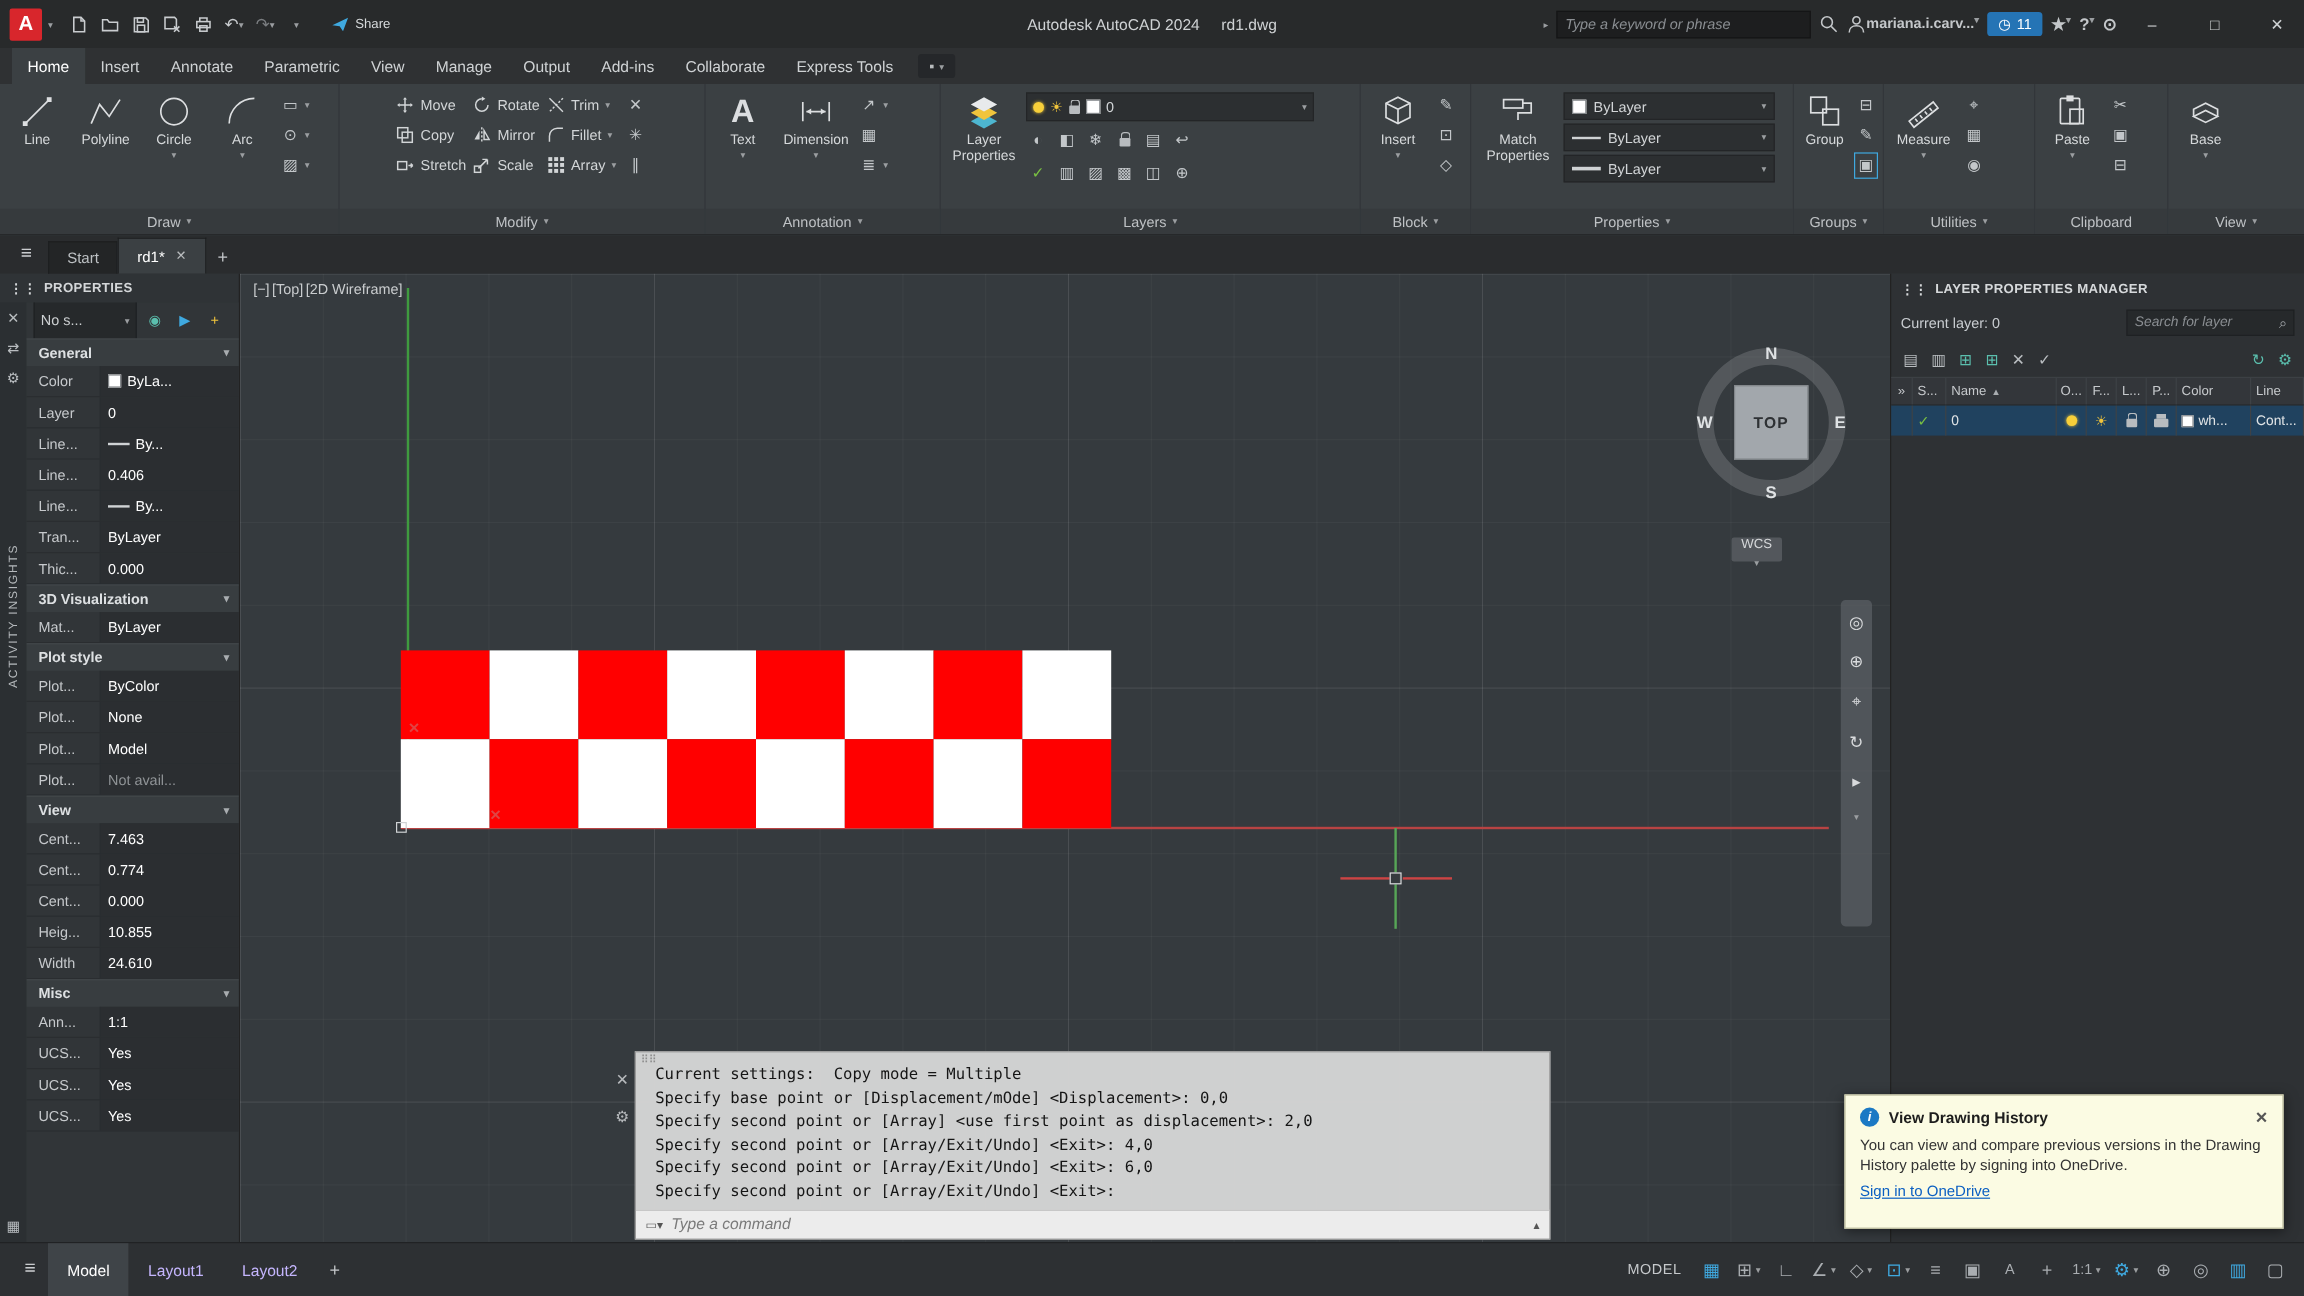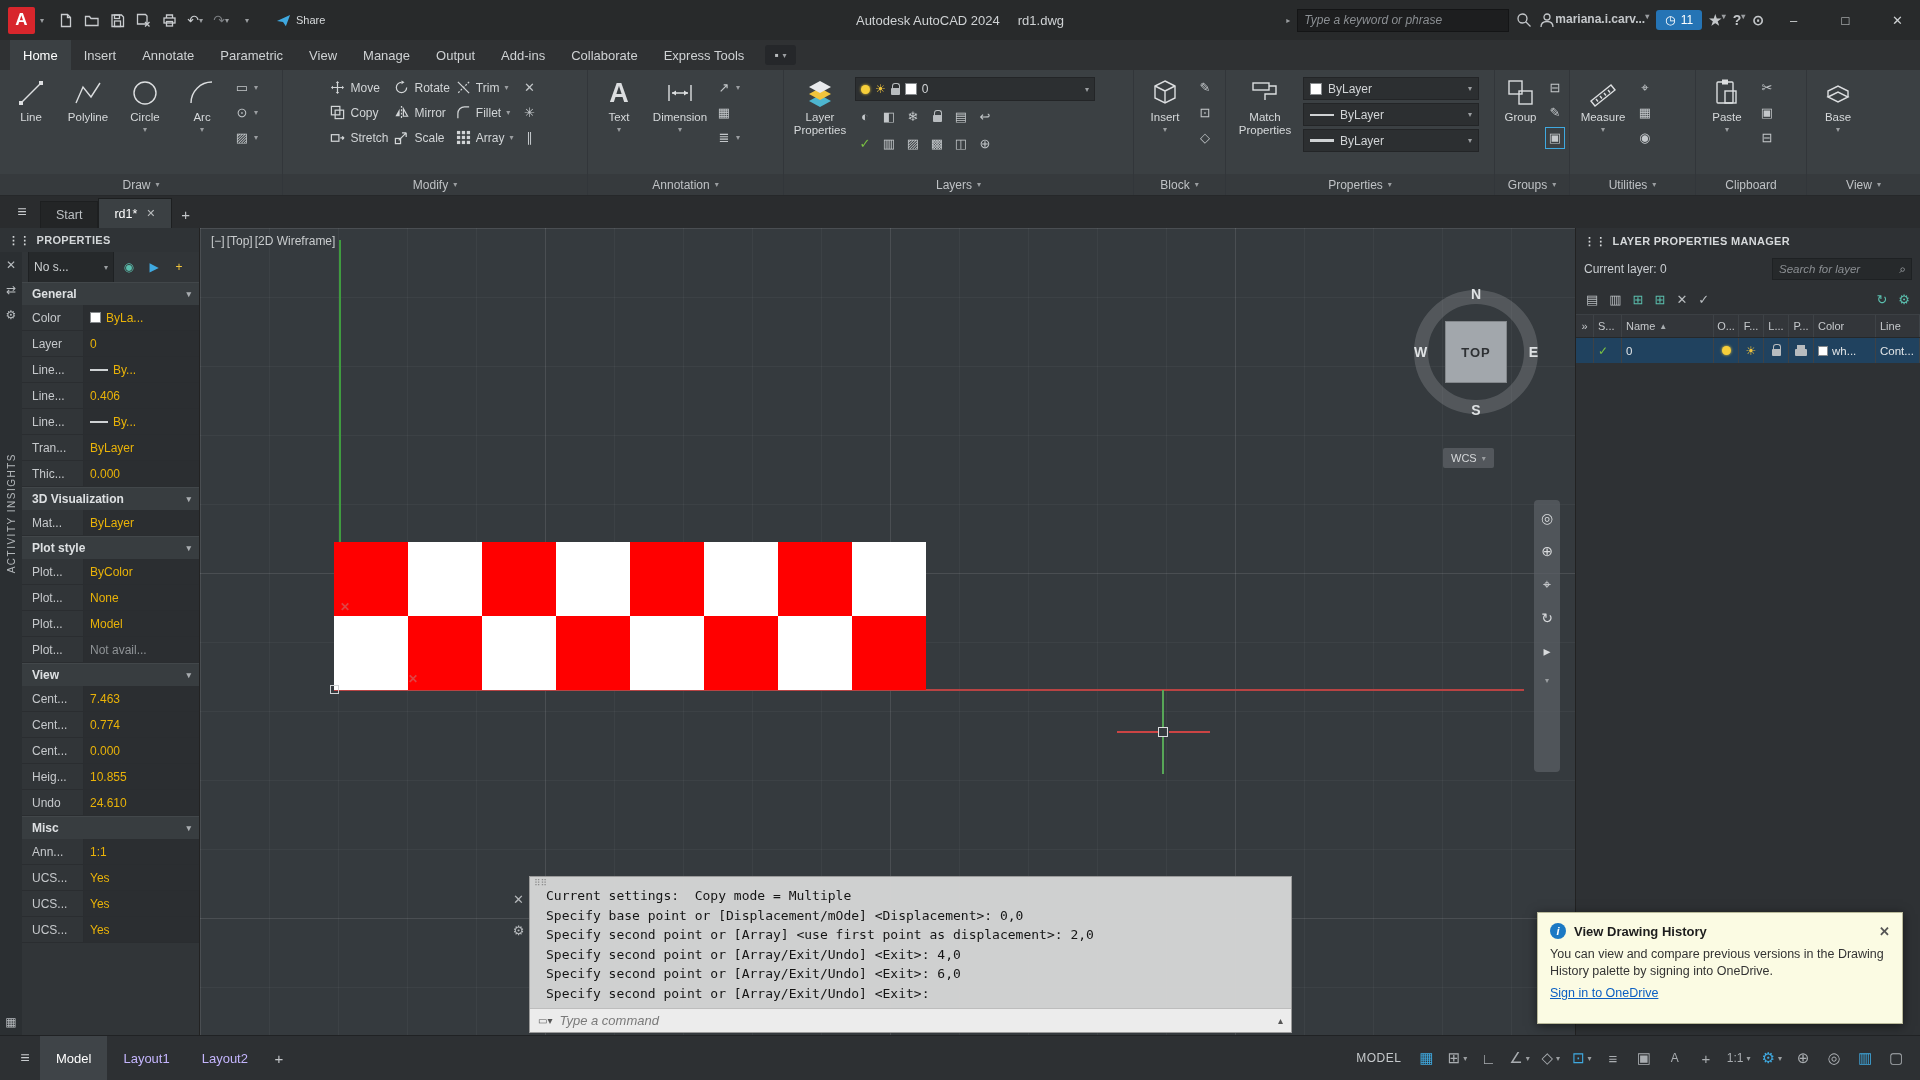--- a/index.html
+++ b/index.html
@@ -99,21 +99,21 @@
   .pp-combo-row { height: 30px; display: flex; align-items: center; gap: 5px; padding: 0 6px; }
   .pp-combo { flex: 0 0 86px; height: 38px; background: #26292b; border: 1px solid #1e2123; display: flex;
               align-items: center; padding: 0 5px; font-size: 12px; color: #cdd0d2; }
   .pp-tool { width: 20px; height: 20px; display: flex; align-items: center; justify-content: center; font-size: 12px; }
   .psec { height: 23px; display: flex; align-items: center; padding: 0 8px 0 10px; font-weight: bold;
           color: #dde0e2; background: #383d40; border-top: 1px solid #42474a; font-size: 12px; }
   .psec .chev { margin-left: auto; font-size: 9px; color: #a9adb0; }
   .prow { height: 26px; display: flex; border-bottom: 1px solid #2a2d30; flex: 0 0 auto; }
   .plabel { flex: 0 0 62px; display: flex; align-items: center; padding-left: 10px; color: #c6c9cc;
             border-right: 1px solid #2a2d30; font-size: 12px; overflow: hidden; white-space: nowrap; }
-  .pvalue { flex: 1; display: flex; align-items: center; gap: 5px; padding-left: 6px; color: #eab308;
+  .pvalue { flex: 1; display: flex; align-items: center; gap: 5px; padding-left: 6px; color: #ffffff;
             background: #2b2e31; font-size: 12px; overflow: hidden; white-space: nowrap; }
   .pvalue .swatch { width: 11px; height: 11px; }
 
   
   .canvas { position: absolute; left: 200px; top: 228px; width: 1375px; height: 807px; background: #353a3e;
             overflow: hidden; z-index: 10;
             background-image:
               linear-gradient(rgba(255,255,255,0.07) 1px, transparent 1px),
               linear-gradient(90deg, rgba(255,255,255,0.07) 1px, transparent 1px),
               linear-gradient(rgba(255,255,255,0.035) 1px, transparent 1px),
@@ -134,21 +134,21 @@
   .ch-v { width: 2px; background: #57a657; }
   .pickbox { position: absolute; left: 958px; top: 499px; width: 10px; height: 10px; border: 1px solid #dcdee0; }
   .viewcube { position: absolute; left: 1214px; top: 62px; width: 124px; height: 124px; }
   .vc-ring { position: absolute; inset: 0; border-radius: 50%; border: 14px solid rgba(160,165,170,0.28); }
   .vc-top { position: absolute; left: 31px; top: 31px; width: 62px; height: 62px; background: #a2a7ac;
             border: 1px solid #83878b; color: #2e3134; font-weight: bold; font-size: 13px; letter-spacing: 1px;
             display: flex; align-items: center; justify-content: center; }
   .vc-dir { position: absolute; color: #dfe2e4; font-weight: bold; font-size: 14px; }
   .wcs-btn { position: absolute; left: 1243px; top: 220px; height: 20px; padding: 0 8px;
              background: rgba(120,124,128,0.45); border-radius: 2px; display: flex; align-items: center;
-             gap: 5px; color: #d6d8da; font-size: 11px; }
+             gap: 5px; color: #d6d8da; font-size: 11px; flex-direction: column; }
   .navbar { position: absolute; left: 1334px; top: 272px; width: 26px; height: 272px;
             background: rgba(92,96,101,0.72); border-radius: 4px; display: flex; flex-direction: column;
             align-items: center; padding: 10px 0; gap: 17px; color: #d8dadc; font-size: 14px; }
 
   
   .cmd { position: absolute; left: 508px; top: 876px; width: 784px; height: 157px; display: flex; z-index: 30; }
   .cmd-gutter { width: 21px; display: flex; flex-direction: column; align-items: center; padding-top: 16px;
                 gap: 16px; color: #b6b9bc; font-size: 13px; }
   .cmd-main { flex: 1; background: rgba(213,213,213,0.97); border: 1px solid #9a9a9a; display: flex;
               flex-direction: column; position: relative; }
@@ -856,21 +856,21 @@
               <span>0.000</span>
             </span>
         </div>
         <div class="prow">
           <span class="plabel">Heig...</span>
           <span class="pvalue">
               <span>10.855</span>
             </span>
         </div>
         <div class="prow">
-          <span class="plabel">Undo</span>
+          <span class="plabel">Width</span>
           <span class="pvalue">
               <span>24.610</span>
             </span>
         </div>
 
         <div class="psec">
           <span>Misc</span>
             <span class="chev">▾</span>
         </div>
         <div class="prow">

